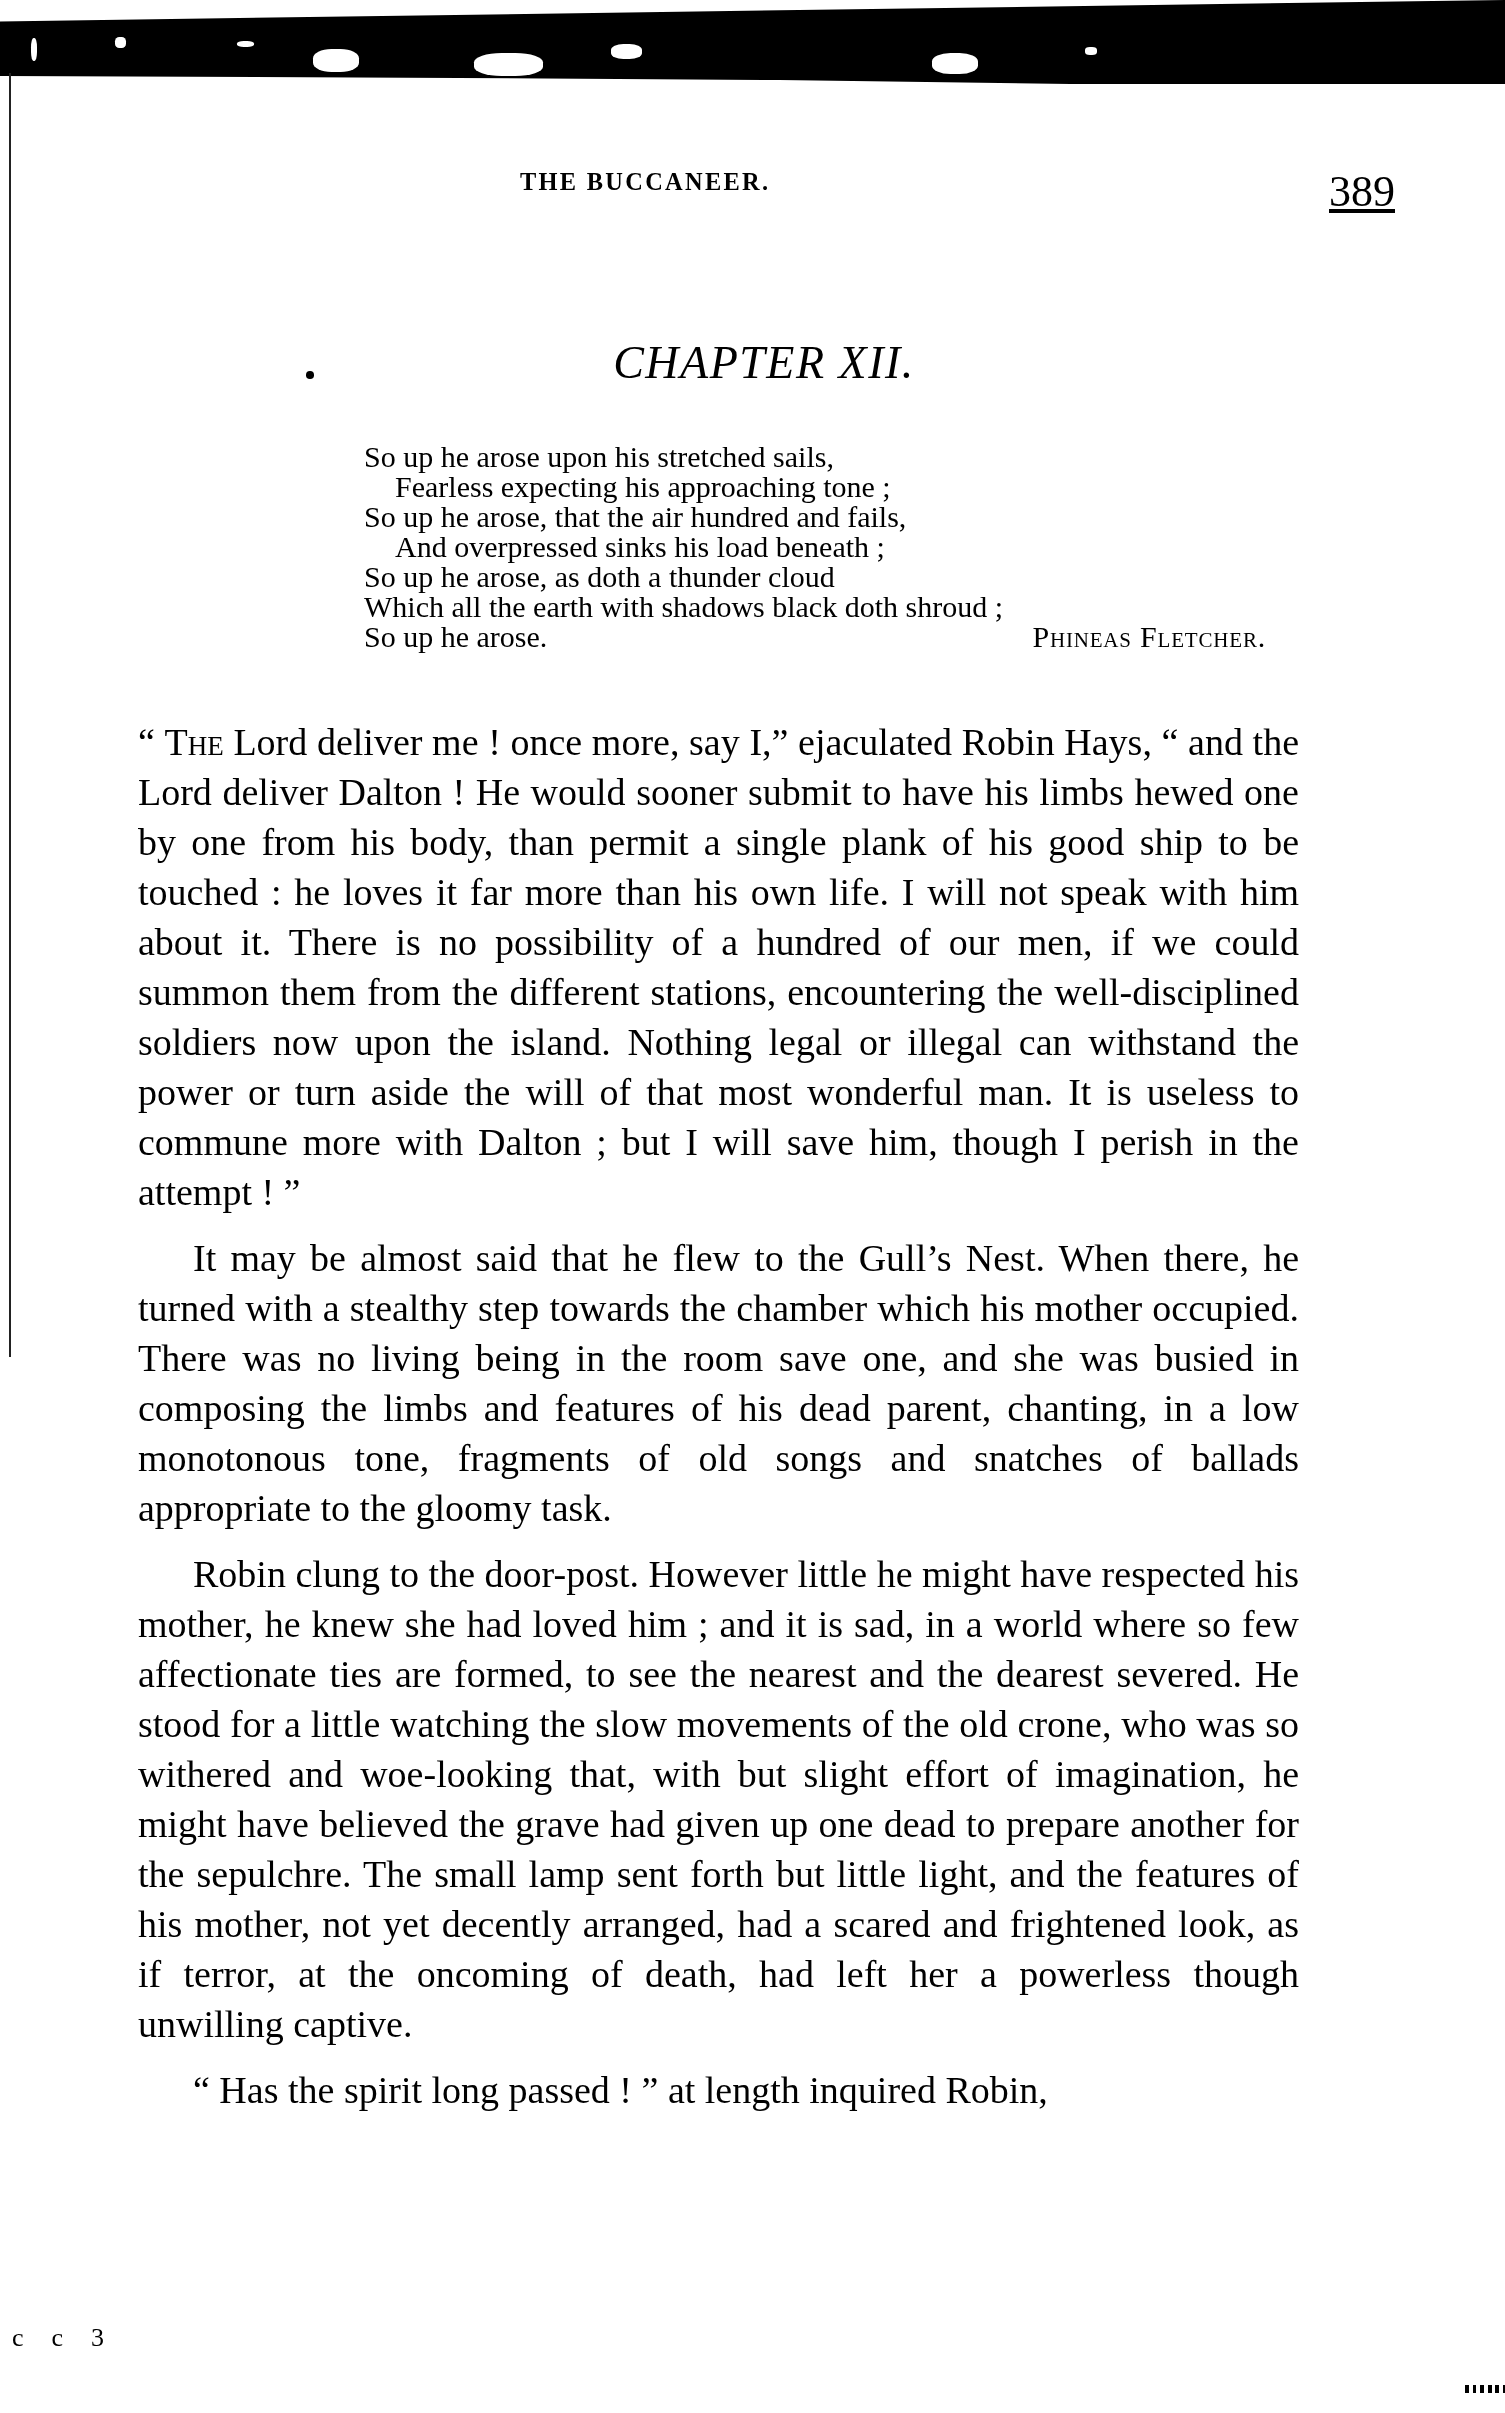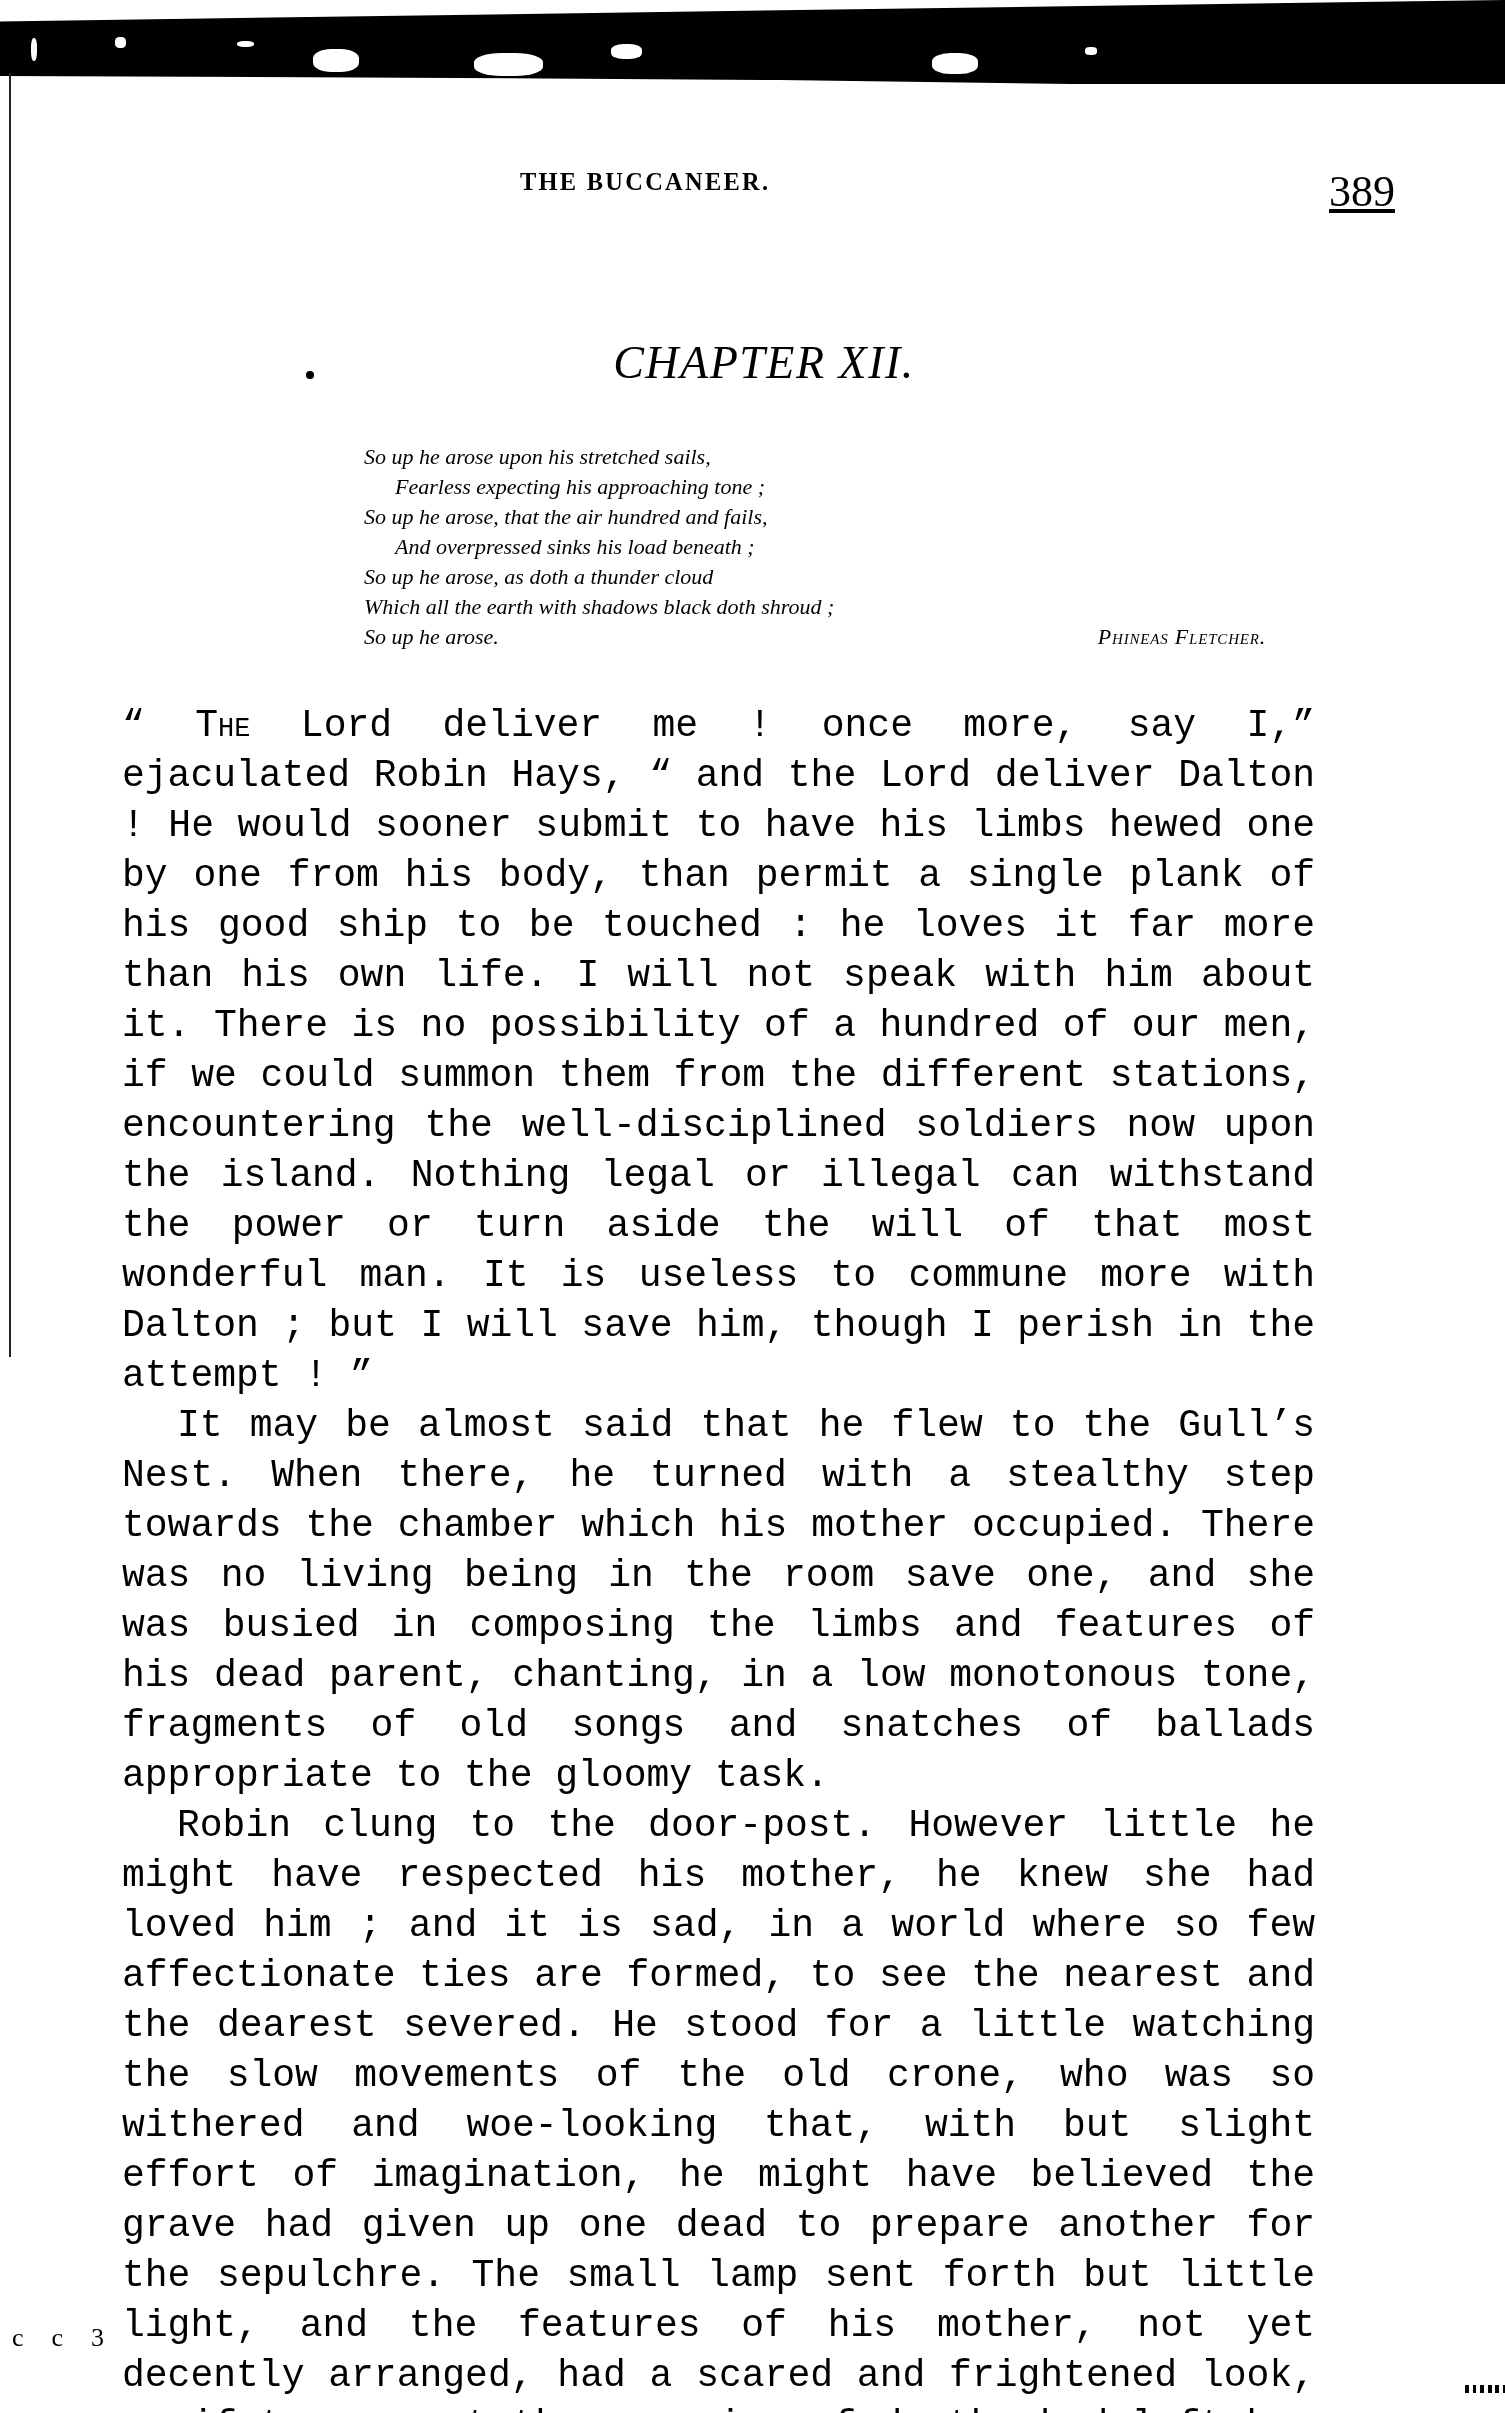--- a/index.html
+++ b/index.html
@@ -27,32 +27,32 @@
   .chapter-title {
     position: absolute; top: 336px; left: 0; width: 1505px; text-align: center;
     font-size: 46px; letter-spacing: 1.5px; padding-left: 23px; box-sizing: border-box; font-style: italic;
   }
   .bullet-mark {
     position: absolute; top: 371px; left: 306px; width: 7.6px; height: 7.6px;
     background: #000; border-radius: 50%;
   }
   .epigraph {
     position: absolute; top: 442px; left: 364px; width: 902px;
-    font-size: 22px; line-height: 30px; font-style: italic;
+    font-size: 30px; line-height: 30px;
   }
   .epigraph .line { white-space: nowrap; }
   .epigraph .indent { padding-left: 31px; }
   .epigraph .last-row { display: flex; justify-content: space-between; width: 902px; }
   .attribution { font-variant: small-caps; letter-spacing: 0.8px; }
   .body-text {
     position: absolute; top: 701px; left: 122px; width: 1193px;
     font-size: 38px; line-height: 50px; text-align: justify;
     hyphens: none;
   }
-  .body-text p { margin: 0; font-family: Liberation Mono, monospace; }
+  .body-text p { margin: 16px; }
   .body-text p.indented { text-indent: 55px; }
   .sc { font-variant: small-caps; }
   .signature {
     position: absolute; top: 2323px; left: 0; width: 1505px; 
     font-size: 26px; letter-spacing: 10.7px; padding-left: 12px; box-sizing: border-box;
   }
   .edge-noise {
     position: absolute; top: 2385px; left: 1465px; width: 40px; height: 7.6px;
     background: repeating-linear-gradient(90deg, #000 0 3.8px, transparent 3.8px 7.6px);
   }

